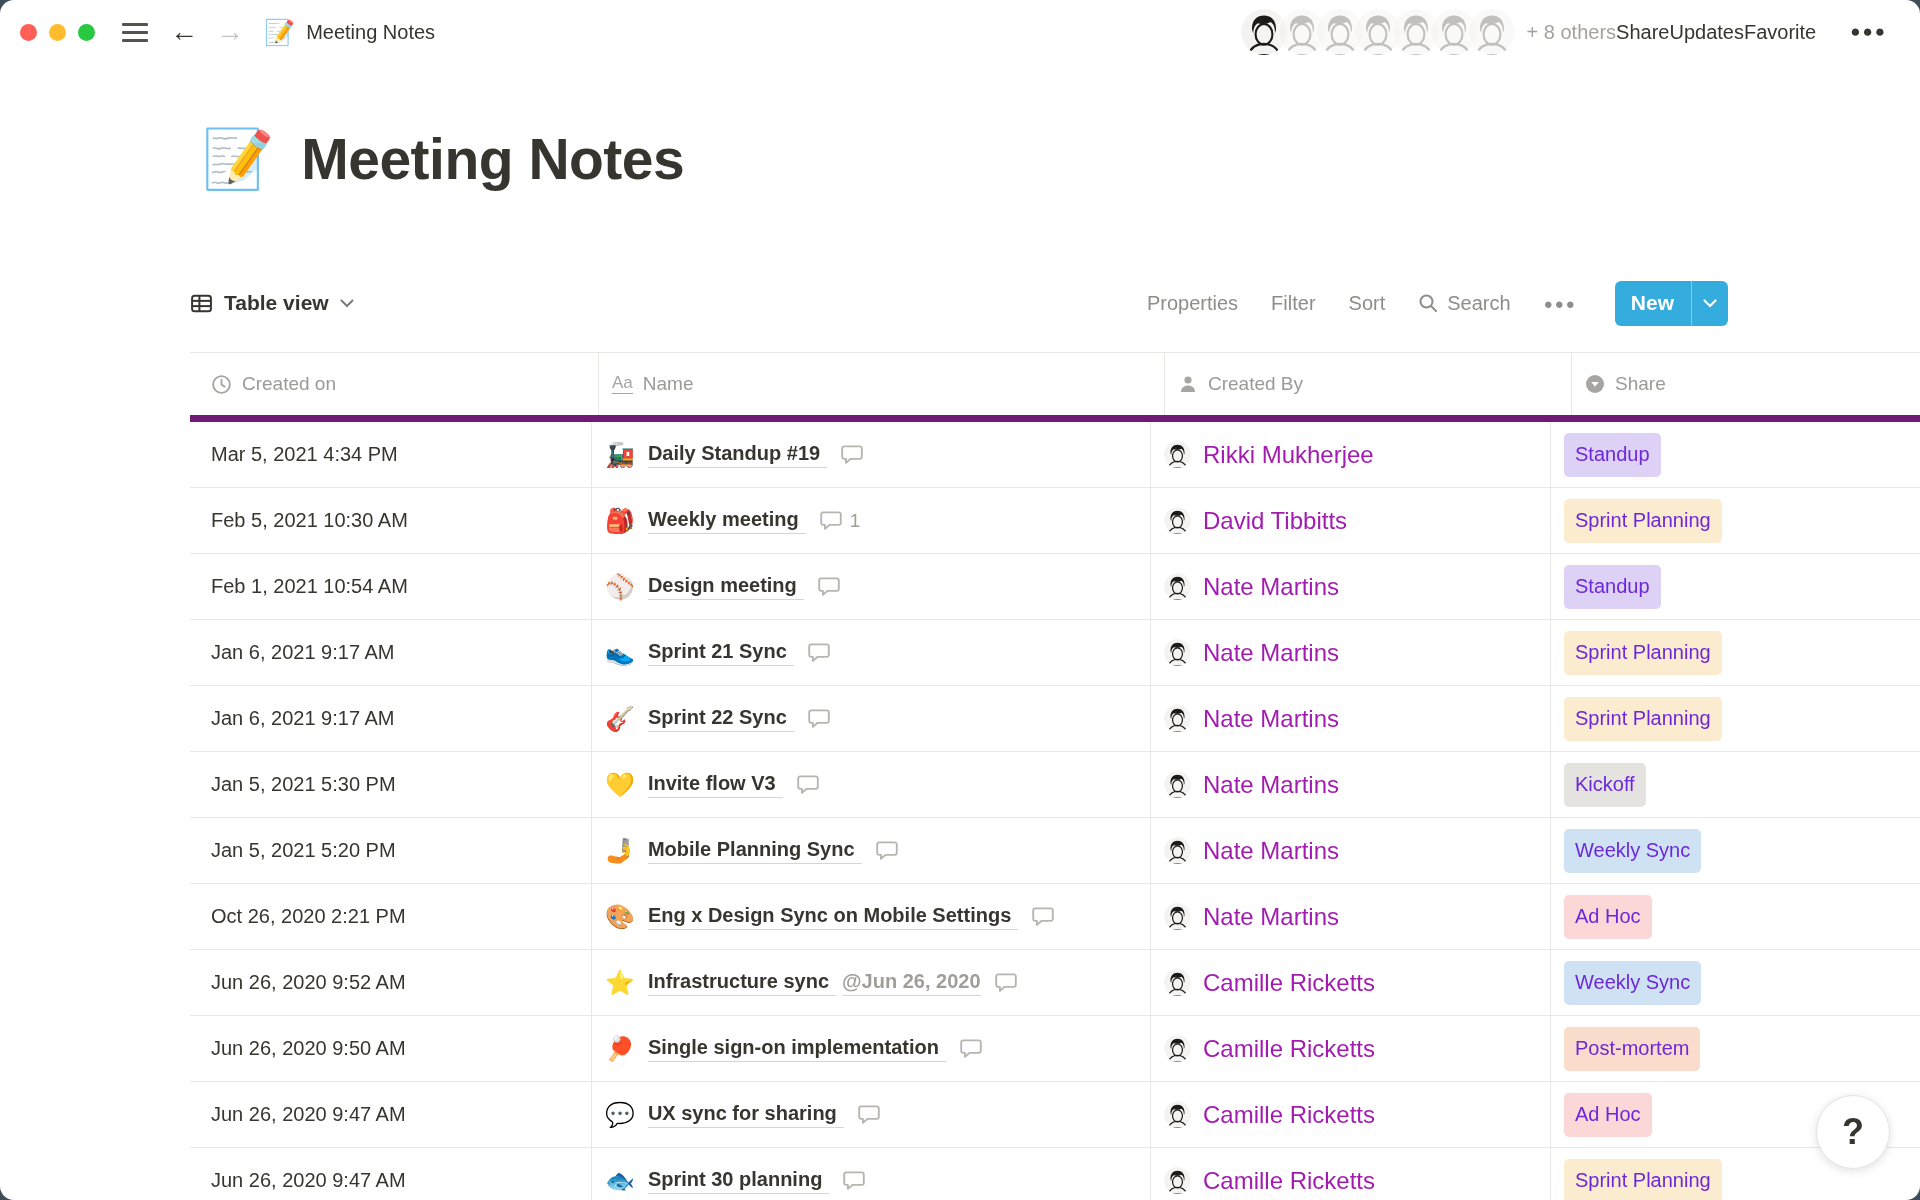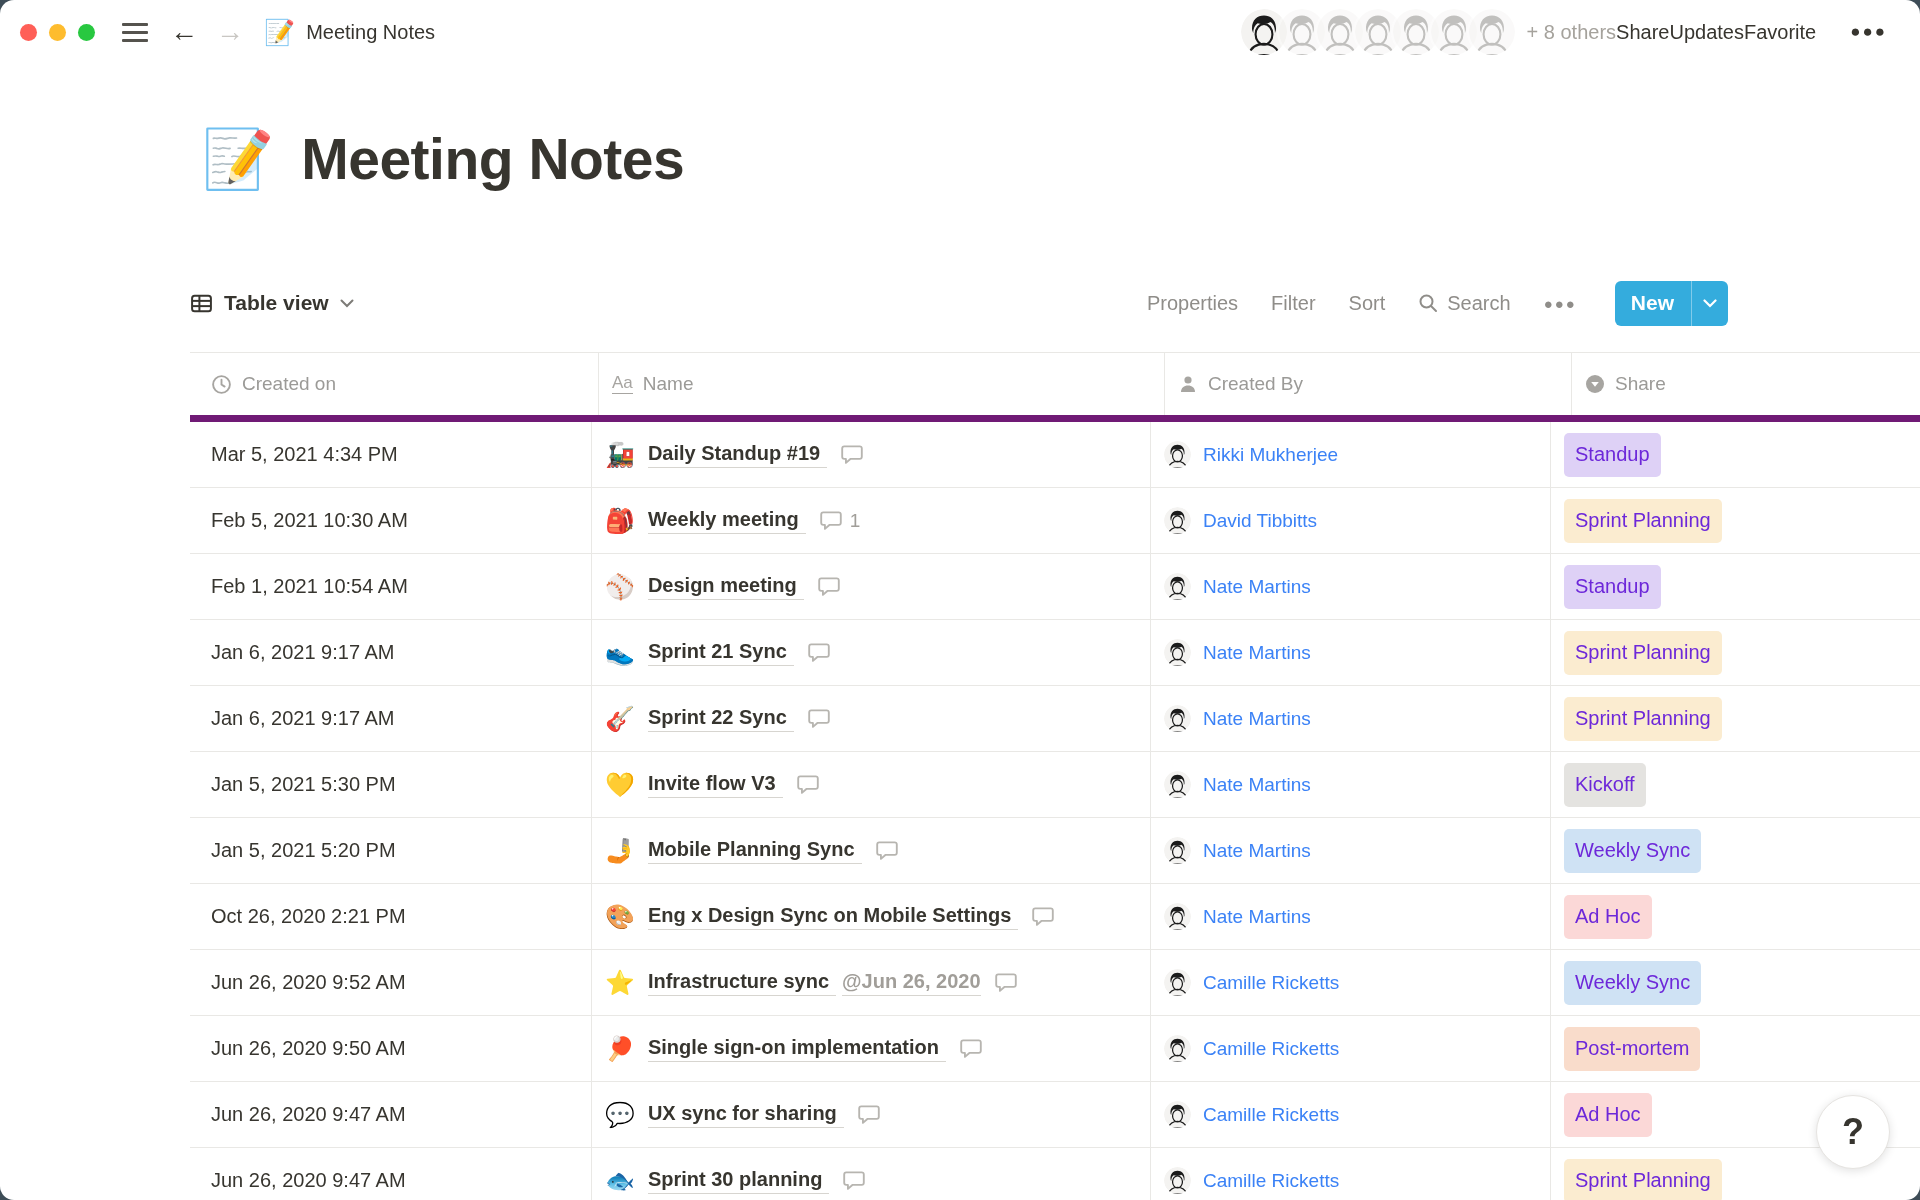--- a/index.html
+++ b/index.html
@@ -57,21 +57,21 @@
   .th + .th, .cell + .cell { border-left:1px solid #e9e8e5;padding-left:13px; }
   .trow { height:66px; border-bottom:1px solid #e9e8e5; }
   .cell { display:flex; align-items:center; padding-left:21px; overflow:hidden; white-space:nowrap; cursor:pointer;text-align:center; }
   .c-name { padding-left:16px; }
   .row-emoji { font-size:24px; margin-right:13px; flex:none; }
   .page-link { font-weight:700; font-size:20px; color:#37352f; text-decoration:none; border-bottom:1.5px solid #d7d5d0; padding:0 7px 2px 0; }
   .mention { margin-left:6px; font-weight:700; font-size:20px; color:#a19e99; border-bottom:1.5px solid #d7d5d0; padding-bottom:2px; }
   .comments { margin-left:13px; display:inline-flex; align-items:center; gap:7px; color:#a19e99; font-size:19px; }
   .cell-avatar { width:27px; height:27px; border-radius:50%; overflow:hidden; flex:none; }
   .cell-avatar svg { width:100%; height:100%; }
-  .creator-name { margin-left:12px; font-size:19px; color:#3b82f6; }
+  .creator-name { margin-left:12px; font-size:24px; color:#a21caf; }
   .date-text { font-size:20px; color:#37352f; }
   .badge { height:44px; display:inline-flex; align-items:center; padding:0 11px; border-radius:5px; font-size:20px; color:#6d28d9; }
   .badge.purple { background:var(--badge-purple); }
   .badge.yellow { background:var(--badge-yellow); }
   .badge.gray   { background:var(--badge-gray); }
   .badge.blue   { background:var(--badge-blue); }
   .badge.red    { background:var(--badge-red); }
   .badge.orange { background:var(--badge-orange); }
 
   

